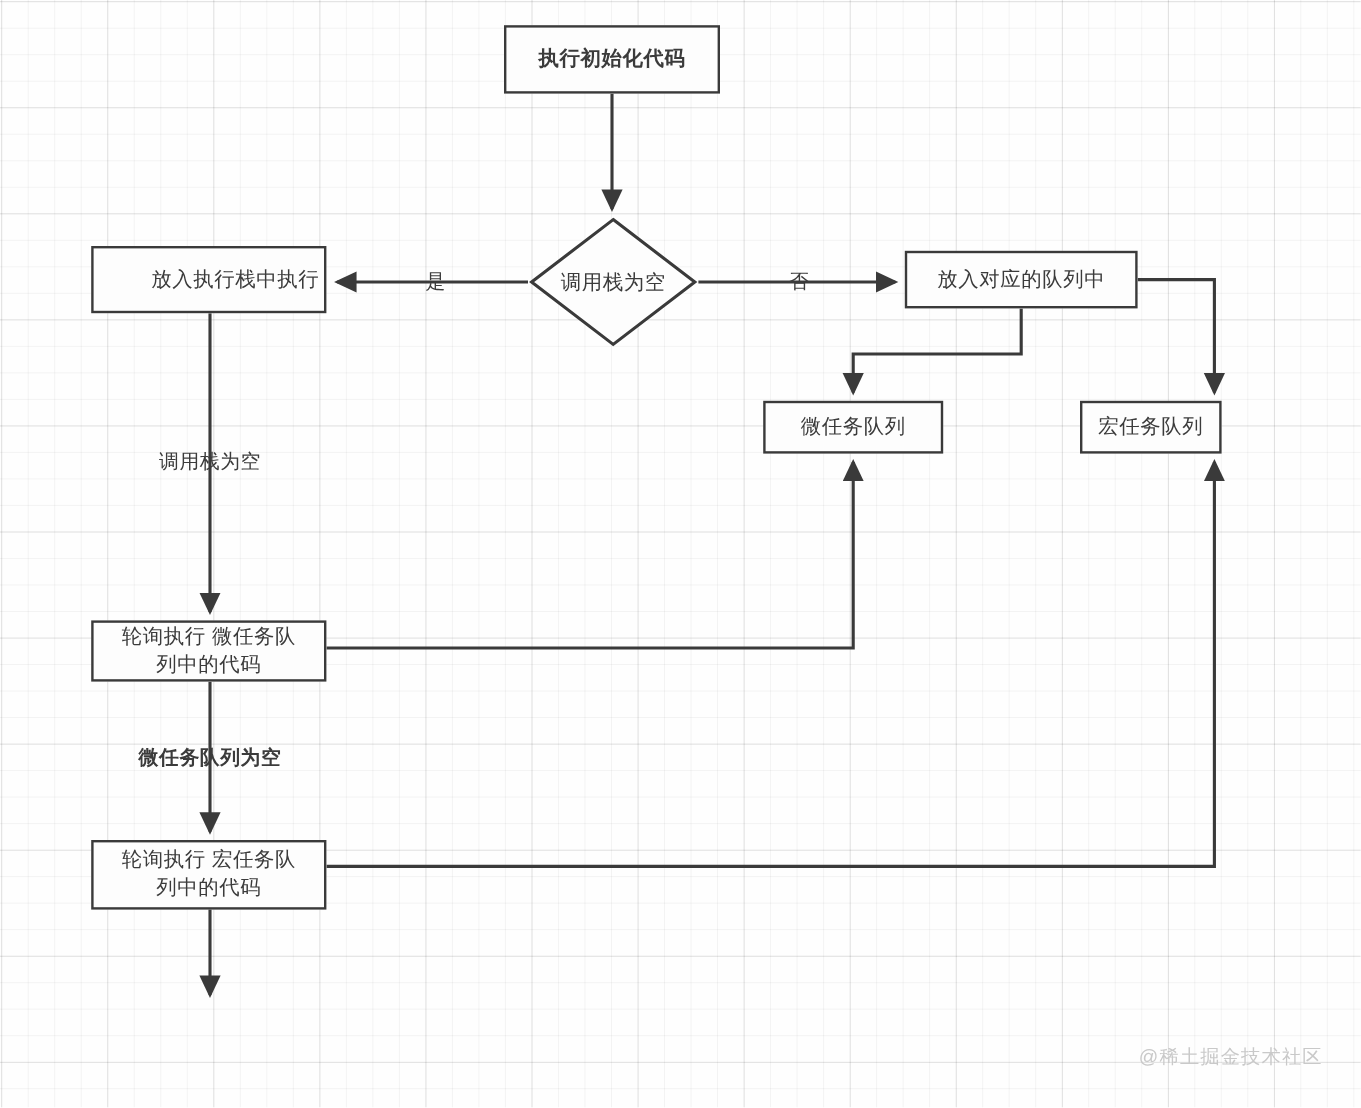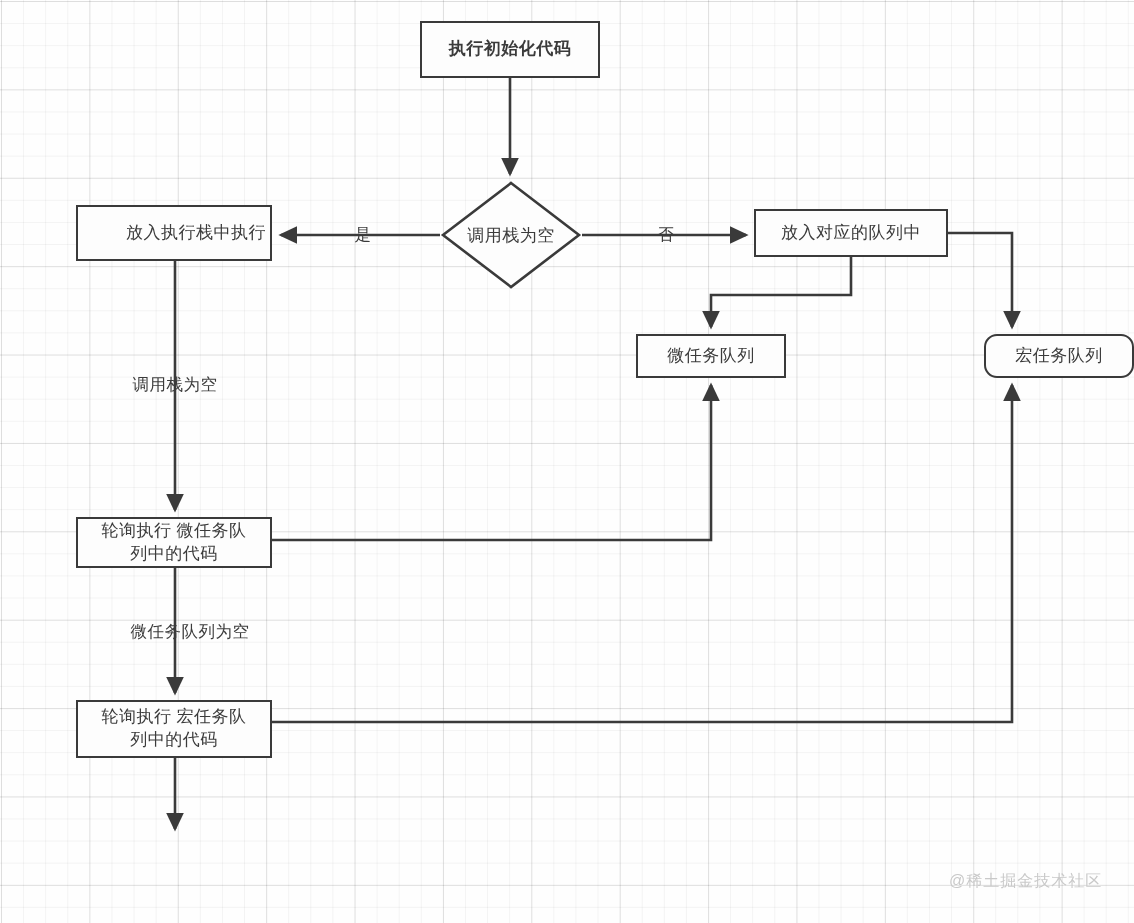--- a/index.html
+++ b/index.html
@@ -123,32 +123,32 @@
     </svg>
     <div class="diamond-text">调用栈为空</div>
   </div>
 
   <div class="node" style="left:76px; top:205px; width:196px; height:56px;padding-left:44px;">放入执行栈中执行</div>
 
   <div class="node" style="left:754px; top:209px; width:194px; height:48px;">放入对应的队列中</div>
 
   <div class="node" style="left:636px; top:334px; width:150px; height:44px;text-align:right;">微任务队列</div>
 
-  <div class="node" style="left:984px; top:334px; width:150px; height:44px;border-radius:13px;">宏任务队列</div>
+  <div class="node" style="left:900px; top:334px; width:118px; height:44px;">宏任务队列</div>
 
   <div class="node" style="left:76px; top:517px; width:196px; height:51px;">轮询执行 微任务队
 列中的代码</div>
 
   <div class="node" style="left:76px; top:700px; width:196px; height:58px;">轮询执行 宏任务队
 列中的代码</div>
 
 
   <div class="edge-label" style="left:363px; top:235px;">是</div>
 
   <div class="edge-label" style="left:666px; top:235px;">否</div>
 
   <div class="edge-label" style="left:175px; top:385px;">调用栈为空</div>
 
-  <div class="edge-label" style="left:190px; top:632px;">微任务队列为空</div>
+  <div class="edge-label" style="left:175px; top:632px;font-weight:bold;">微任务队列为空</div>
 
   <div class="watermark" style="left:949px; top:871px;">@稀土掘金技术社区</div>
 
 </div>
 
 </body></html>

